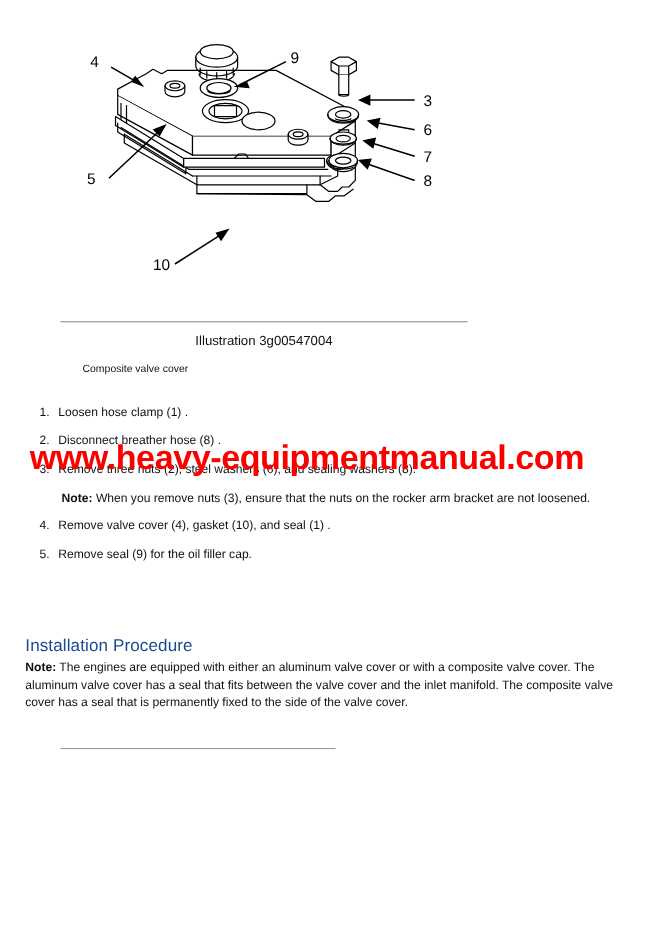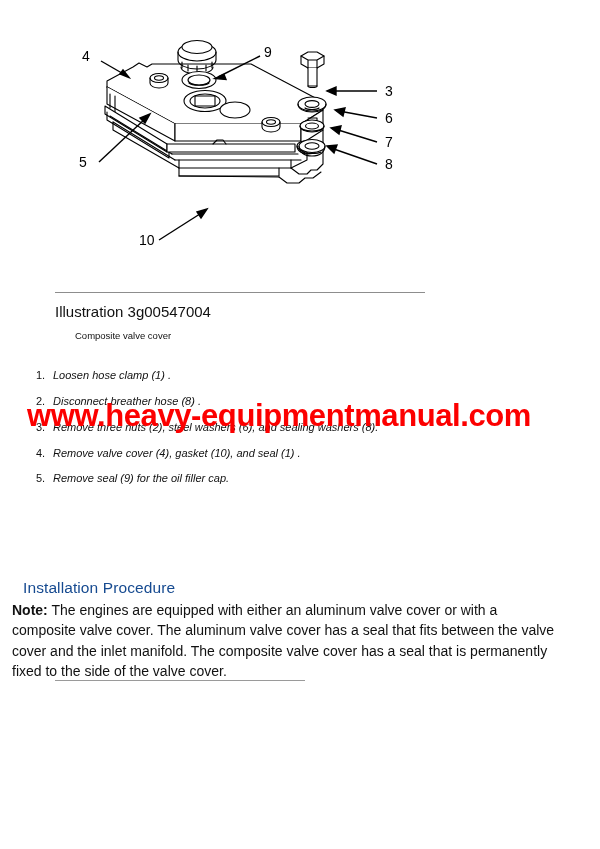--- a/index.html
+++ b/index.html
@@ -58,23 +58,23 @@
     background: #9a9a9a;
   }
 
   
   .caption-row {
     position: absolute;
     left: 55px;
     top: 303px;
     width: 370px;
     display: flex;
-    justify-content: flex-start;
+    justify-content: center;
     align-items: baseline;
-    font-size: 15px;
+    font-size: 12px;
     color: #111;
   }
   .caption-desc {
     position: absolute;
     left: 55px;
     top: 330px;
     font-size: 9.5px;
     color: #111;
     margin-left: 20px;
   }
@@ -95,21 +95,20 @@
   }
   .step-num {
     width: 20px;
     flex: 0 0 20px;
     text-align: left;
     padding-left: 3px;
     box-sizing: border-box;
   }
   .step-text {
     flex: 1;
-    font-style: italic;
   }
   .note {
     margin: 0 0 11px 23px;
     font-size: 11px;
     line-height: 1.35;
     max-width: 505px;
   }
   .note b {
     font-weight: bold;
   }
@@ -121,24 +120,24 @@
     top: 566px;
     font-size: 15.5px;
     font-weight: normal;
     color: #164a90;
     letter-spacing: 0.1px;
   }
 
   
   .install-note {
     position: absolute;
-    left: 12px;
+    left: 23px;
     top: 600px;
     width: 553px;
-    font-size: 14px;
+    font-size: 11px;
     line-height: 1.45;
   }
   .install-note b { font-weight: bold; }
 
   
   .watermark {
     position: absolute;
     left: 27px;
     top: 400px;
     width: 546px;
@@ -305,20 +304,23 @@
     <div class="step">
       <span class="step-num">2.</span>
       <span class="step-text">Disconnect breather hose (8) .</span>
     </div>
 
     <div class="step">
       <span class="step-num">3.</span>
       <span class="step-text">Remove three nuts (2), steel washers (6), and sealing washers (8).</span>
     </div>
 
+    <div class="note">
+      <b>Note:</b><span> When you remove nuts (3), ensure that the nuts on the rocker arm bracket are not loosened.</span>
+    </div>
 
 
     <div class="step">
       <span class="step-num">4.</span>
       <span class="step-text">Remove valve cover (4), gasket (10), and seal (1) .</span>
     </div>
 
     <div class="step">
       <span class="step-num">5.</span>
       <span class="step-text">Remove seal (9) for the oil filler cap.</span>

